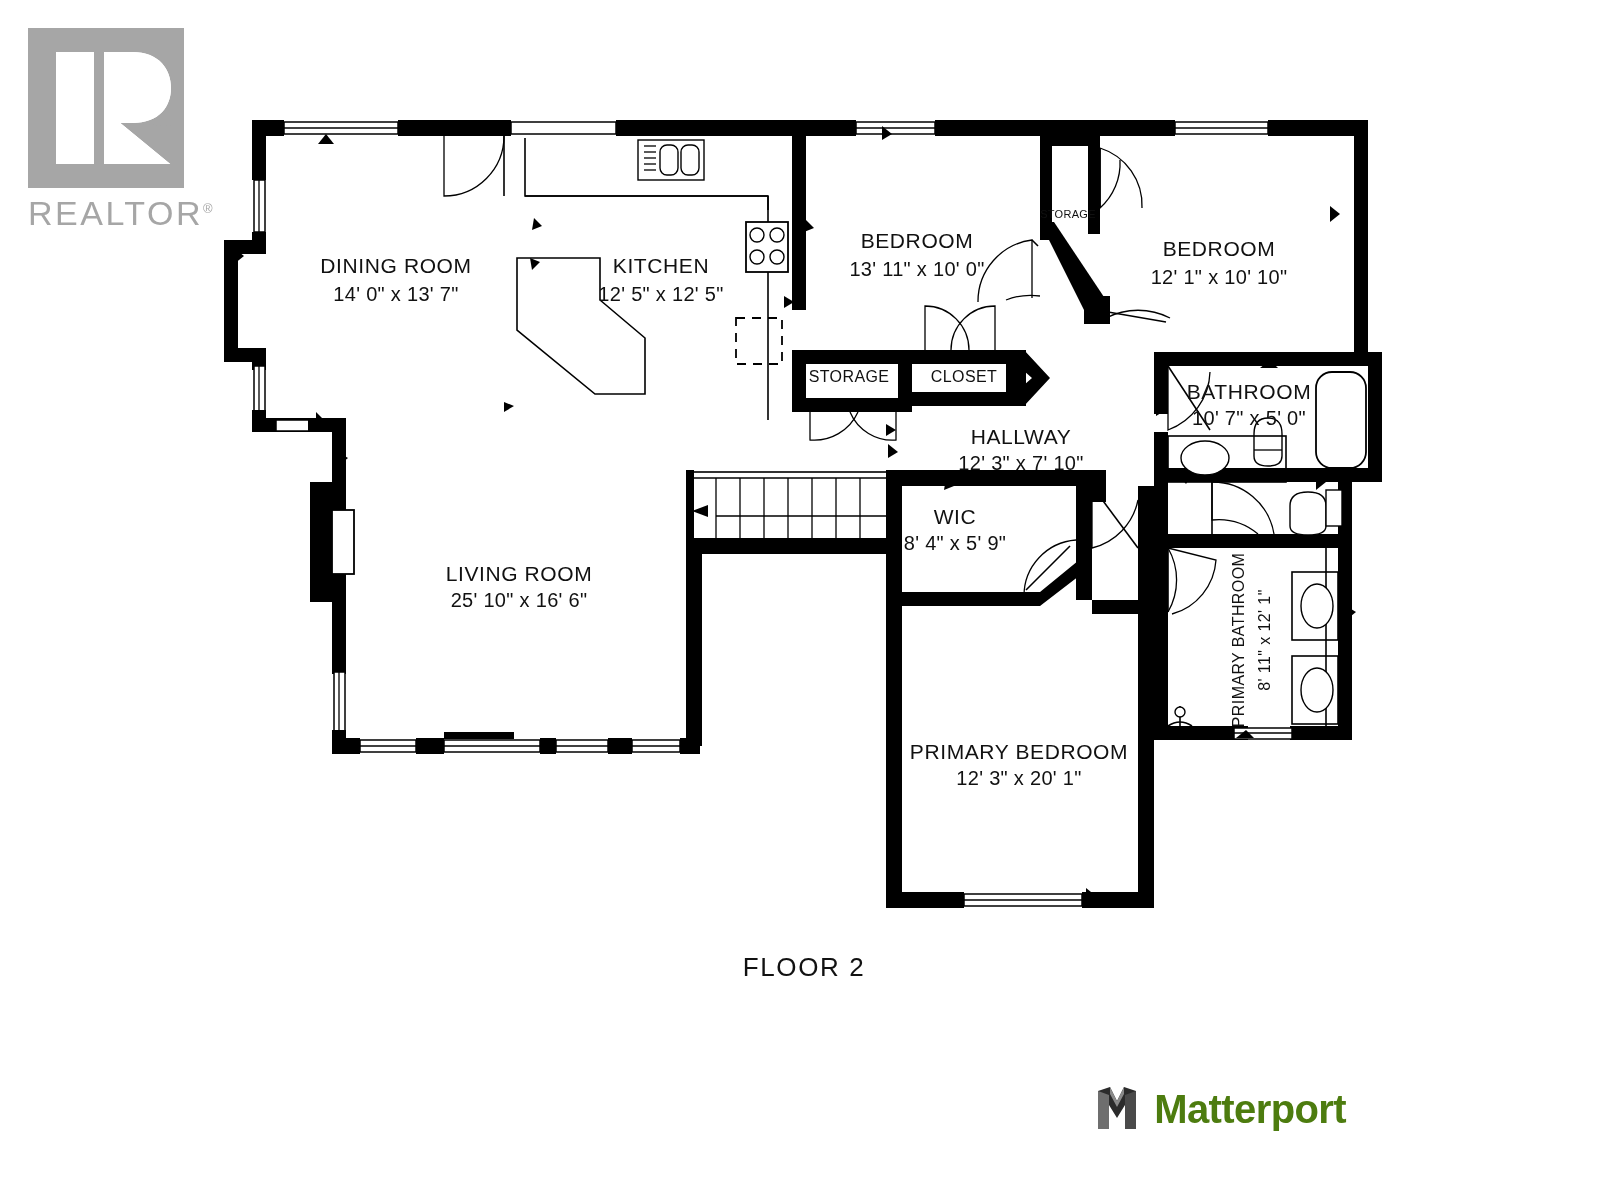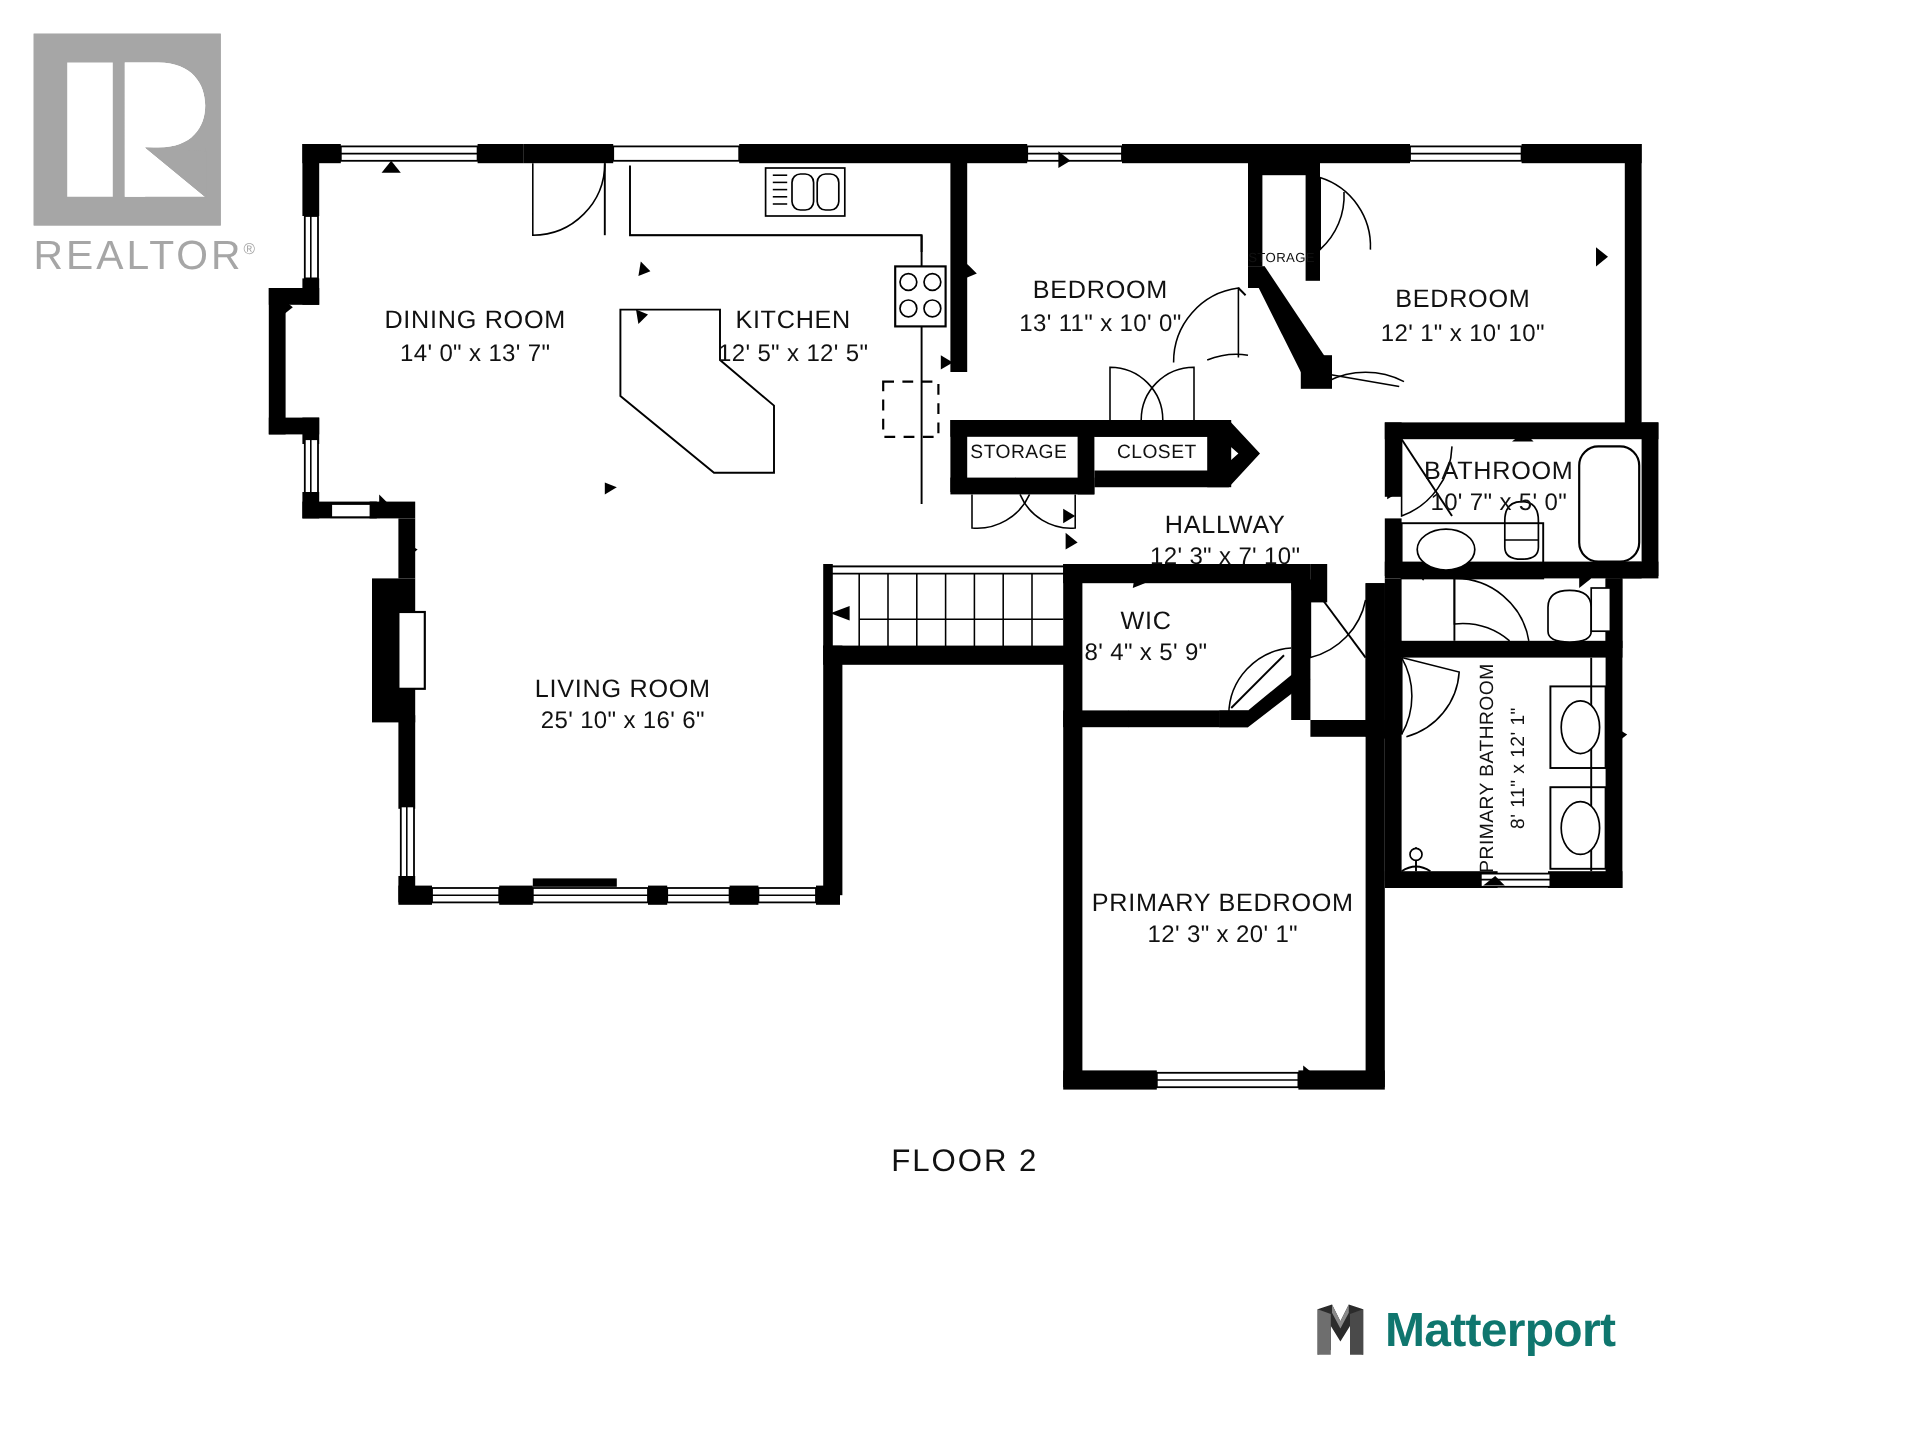--- a/index.html
+++ b/index.html
@@ -120,21 +120,21 @@
     right: 20px;
     top: 1085px;
     display: flex;
     align-items: center;
     gap: 14px;
   }
   #matterport-word {
     font-family: "Liberation Sans", sans-serif;
     font-size: 40px;
     font-weight: bold;
-    color: #0f766e;
+    color: #4d7c0f;
     letter-spacing: -0.6px;
     line-height: 1;
   }
 </style>
 </head>
 <body>
 
 <div id="floorplan-root">
 
   <div id="realtor-logo">

